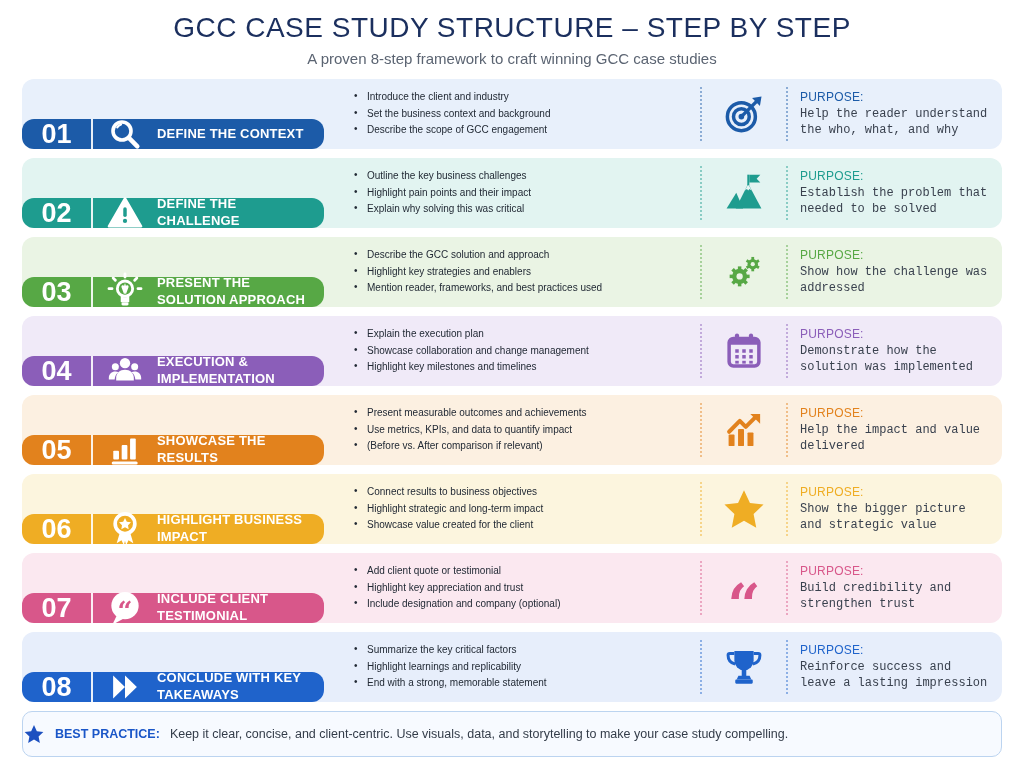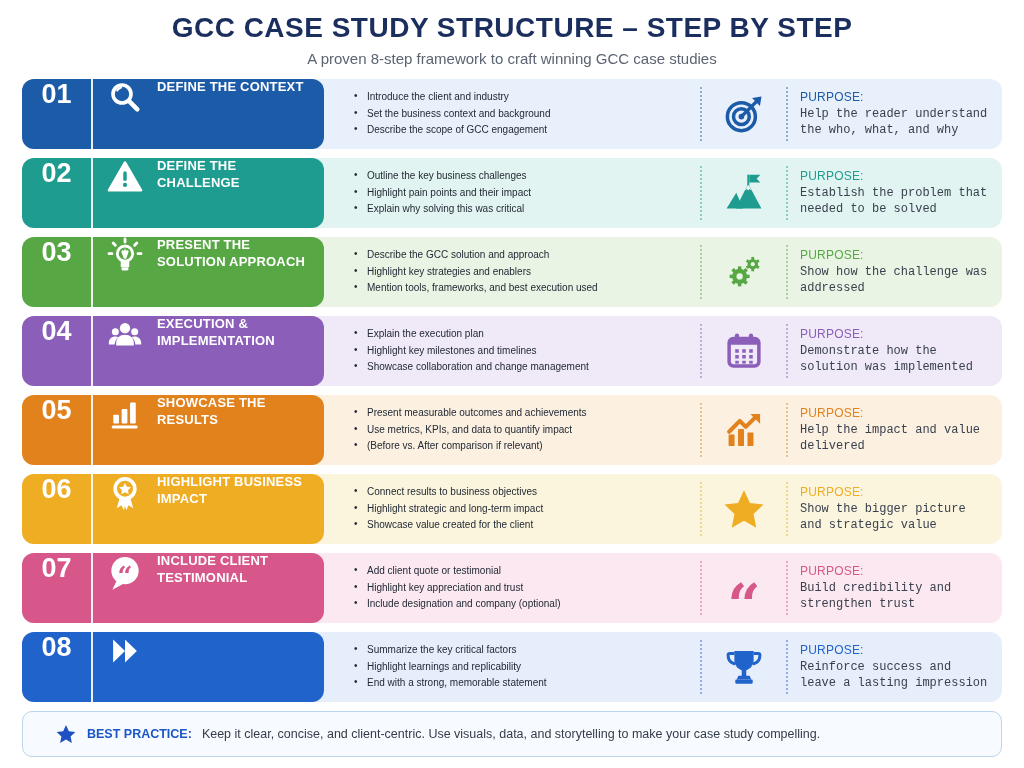--- a/index.html
+++ b/index.html
@@ -6,39 +6,39 @@
   body {
     width:1024px; height:768px;
     background:#ffffff;
     font-family:"Liberation Sans", sans-serif;
     overflow:hidden;
   }
   .page { padding:10px 22px 0 22px; }
 
   .page-title {
     margin:2px 0 0 0; text-align:center;
-    font-size:28px; font-weight:700; letter-spacing:.5px;
+    font-size:28px; font-weight:400; letter-spacing:.5px;
     color:var(--navy,#1b2f5e);
   }
   .page-subtitle {
     text-align:center; font-size:15px; color:#5b6472;
     margin:6px 0 12px 0;
   }
 
   .row {
     display:flex; align-items:stretch;
     height:70px; margin-bottom:9px;
     border-radius:12px;
     background:var(--tint,#eee);
   }
   .capsule {
     width:302px; flex-shrink:0;
     background:var(--c,#888);
     border-radius:12px;
-    display:flex; align-items:flex-start;
+    display:flex; align-items:center;margin-top:40px;
   }
   .num {
     width:69px; flex-shrink:0; text-align:center;
     color:#fff; font-size:27px; font-weight:700;
   }
   .cap-div { width:2px; height:100%; background:rgba(255,255,255,.9); flex-shrink:0; }
   .cap-icon {
     width:64px; flex-shrink:0;
     display:flex; align-items:center; justify-content:center;
     position:relative;
@@ -82,21 +82,21 @@
   .bubble-q::before {
     content:"\201C";
     font-family:"DejaVu Serif", serif; font-weight:700;
     font-size:26px; line-height:1; color:var(--c);
   }
 
   .footer {
     margin-top:6px; height:44px;
     border:1.5px solid var(--footer-border,#bcd4f0);
     background:#f7faff; border-radius:10px;
-    display:flex; align-items:center; gap:10px; padding:0 32px;
+    display:flex; align-items:center; gap:10px; padding:0 0;
   }
   .f-label { color:var(--footer-accent,#1a56c8); font-weight:700; font-size:12.5px; white-space:nowrap; }
   .f-text { color:#333c49; font-size:12.5px; }
 </style>
 </head>
 <body>
 
 <div class="page">
 
   <h1 class="page-title">GCC CASE STUDY STRUCTURE – STEP BY STEP</h1>
@@ -192,21 +192,21 @@
             <line x1="19.1" y1="3.6" x2="17.8" y2="4.9"></line>
             <line x1="2.4" y1="10" x2="4.2" y2="10"></line>
             <line x1="19.8" y1="10" x2="21.6" y2="10"></line>
           </svg>
       </div>
       <div class="cap-title">PRESENT THE SOLUTION APPROACH</div>
     </div>
     <ul class="bullets">
       <li>Describe the GCC solution and approach</li>
       <li>Highlight key strategies and enablers</li>
-      <li>Mention tools, frameworks, and best execution used</li>
+      <li>Mention reader, frameworks, and best practices used</li>
     </ul>
     <div class="purpose">
       <div class="pdots"></div>
       <div class="p-icon">
         <svg width="42" height="42" viewBox="0 0 24 24">
             <g fill="currentColor">
               <rect x="8.5" y="8.8" width="2" height="3" transform="rotate(0 9.5 14.5)"></rect>
               <rect x="8.5" y="8.8" width="2" height="3" transform="rotate(45 9.5 14.5)"></rect>
               <rect x="8.5" y="8.8" width="2" height="3" transform="rotate(90 9.5 14.5)"></rect>
               <rect x="8.5" y="8.8" width="2" height="3" transform="rotate(135 9.5 14.5)"></rect>
@@ -246,22 +246,22 @@
             <path d="M6.2 12.3c-2.2 0-3.9 1.6-3.9 3.7v1.1h3.5c.1-2 .9-3.5 2.3-4.4-.5-.25-1.2-.4-1.9-.4z"></path>
             <path d="M17.8 12.3c2.2 0 3.9 1.6 3.9 3.7v1.1h-3.5c-.1-2-.9-3.5-2.3-4.4.5-.25 1.2-.4 1.9-.4z"></path>
             <circle cx="12" cy="7.3" r="3.1"></circle>
             <path d="M12 11.3c-3 0-5.3 2.1-5.3 4.9v1.5h10.6v-1.5c0-2.8-2.3-4.9-5.3-4.9z"></path>
           </svg>
       </div>
       <div class="cap-title">EXECUTION &amp; IMPLEMENTATION</div>
     </div>
     <ul class="bullets">
       <li>Explain the execution plan</li>
+      <li>Showcase collaboration and change management</li>
       <li>Highlight key milestones and timelines</li>
-      <li>Showcase collaboration and change management</li>
     </ul>
     <div class="purpose">
       <div class="pdots"></div>
       <div class="p-icon">
         <svg width="42" height="42" viewBox="0 0 24 24">
             <rect x="3.5" y="4.8" width="17" height="15.8" rx="2.4" fill="none" stroke="currentColor" stroke-width="2"></rect>
             <path d="M3.5 7.2 a2.4 2.4 0 0 1 2.4-2.4 h12.2 a2.4 2.4 0 0 1 2.4 2.4 v1.2 h-17 z" fill="currentColor"></path>
             <rect x="6.8" y="2" width="2.4" height="4.6" rx="1.2" fill="currentColor"></rect>
             <rect x="14.8" y="2" width="2.4" height="4.6" rx="1.2" fill="currentColor"></rect>
             <g fill="currentColor">
@@ -393,20 +393,21 @@
   <div class="row" style="--c: #1F63CB; --tint: #E7EEFB;">
     <div class="capsule">
       <div class="num">08</div>
       <div class="cap-div"></div>
       <div class="cap-icon">
         <svg width="38" height="38" viewBox="0 0 24 24" fill="#fff">
             <polygon points="4.5,4.8 12,12 4.5,19.2"></polygon>
             <polygon points="12,4.8 19.5,12 12,19.2"></polygon>
           </svg>
       </div>
+      <div class="cap-title">CONCLUDE WITH KEY TAKEAWAYS</div>
     </div>
     <ul class="bullets">
       <li>Summarize the key critical factors</li>
       <li>Highlight learnings and replicability</li>
       <li>End with a strong, memorable statement</li>
     </ul>
     <div class="purpose">
       <div class="pdots"></div>
       <div class="p-icon">
         <svg width="42" height="42" viewBox="0 0 24 24">

